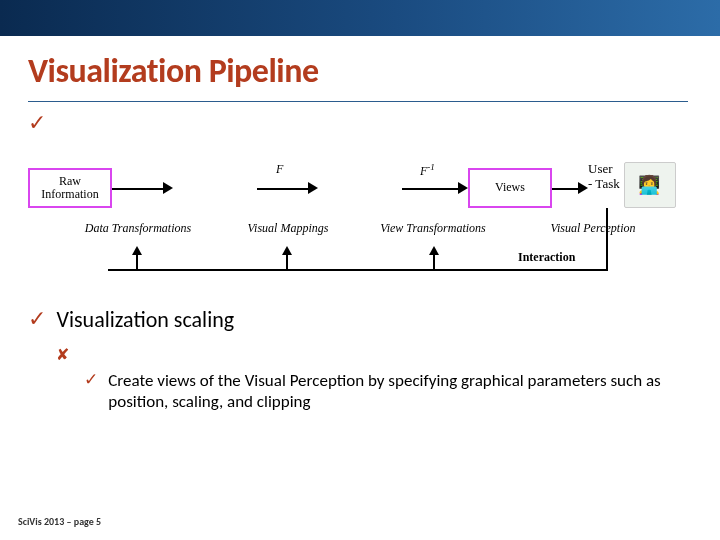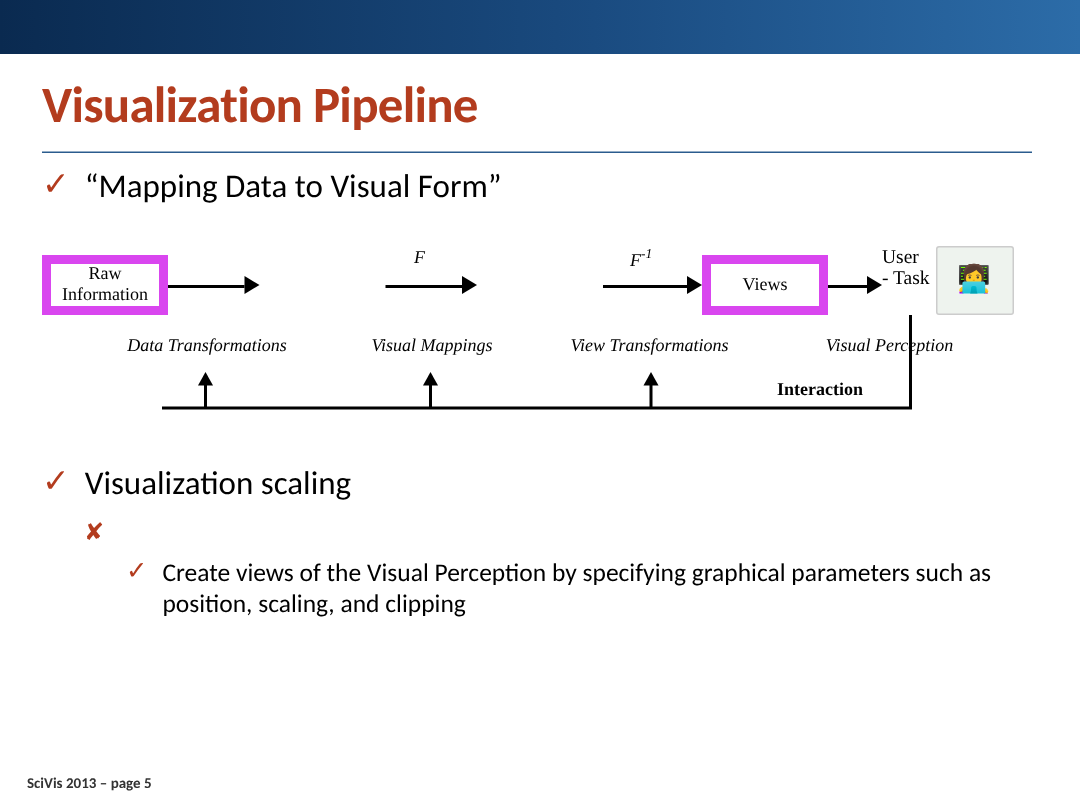--- a/index.html
+++ b/index.html
@@ -49,21 +49,21 @@
     margin: 14px 0 16px 0;
     height: 140px;
     width: 100%;
     font-family: "Times New Roman", serif;
   }
   .pbox {
     position: absolute;
     top: 18px;
     width: 84px;
     height: 40px;
-    border: 6px solid #d946ef;
+    border: 2px solid #d946ef;
     background: #fff;
     display: flex;
     align-items: center;
     justify-content: center;
     text-align: center;
     font-size: 12px;
     line-height: 1.15;
     padding: 2px;
   }
   .box-raw { left: 0; }
@@ -205,21 +205,20 @@
 
 <div class="top-bar"></div>
 <div class="rule"></div>
 
 <div class="slide">
   <h1>Visualization Pipeline</h1>
   <hr class="thin-rule">
 
   <div class="bullet">
     <span class="bmark">✓</span>
-    <span class="btxt">“Mapping Data to Visual Form”</span>
   </div>
 
   <div class="pipeline">
     <div class="pbox box-raw">Raw Information</div>
     <div class="pbox box-views">Views</div>
 
     <div class="usertask">
       <span class="txt" style="white-space:pre-line">User
 - Task</span>
       <span class="userfig">👩‍💻</span>

